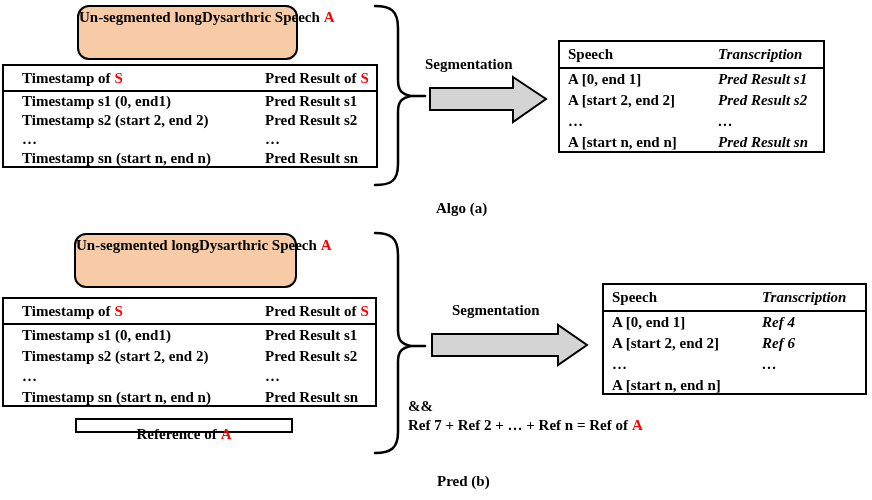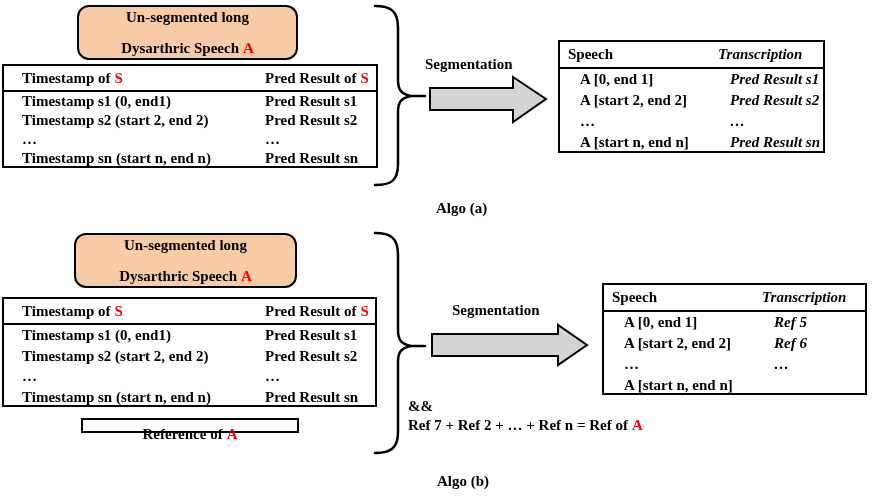--- a/index.html
+++ b/index.html
@@ -15,22 +15,22 @@
   }
   .abs { position: absolute; }
 
   
   .srcbox {
     box-sizing: border-box;
     background: var(--box-fill, #F6CBA6);
     border: 2.5px solid #000;
     border-radius: 12px;
     display: flex;
-    flex-direction: column;
-    justify-content: space-between;
+    flex-direction: row;
+    justify-content: flex-start;
     text-align: center;
     font-size: 15px;
     line-height: 20px;
     white-space: nowrap;
   }
 
   
   .dtable {
     box-sizing: border-box;
     border: 2px solid #000;
@@ -45,21 +45,21 @@
 
   
   .predtable .thead { line-height: 24px; height: 24px; }
   .predtable .trow  { line-height: 19px; height: 19px; align-items: center; }
   .predtable .c1 { width: 243px; padding-left: 18px; flex: none; }
   .predtable .c2 { flex: 1; }
   .predtable-b .trow { line-height: 20.5px; height: 20.5px; }
 
   
   .outtable .thead { line-height: 25px; height: 25px; align-items: flex-end; }
-  .outtable .trow  { line-height: 21px; height: 21px; margin-left: 12px; }
+  .outtable .trow  { line-height: 21px; height: 21px; }
   .outtable .c1 { width: 150px; padding-left: 8px; flex: none; }
   .outtable .c2 { flex: 1; font-style: italic; }
 
   .refbox {
     box-sizing: border-box;
     border: 2px solid #000;
     background: #fff;
     text-align: center;
     font-size: 15px;
     line-height: 28px;
@@ -165,55 +165,55 @@
     <div class="trow">
       <div class="cell c1">…</div>
       <div class="cell c2">…</div>
     </div>
     <div class="trow">
       <div class="cell c1">Timestamp sn (start n, end n)</div>
       <div class="cell c2">Pred Result sn</div>
     </div>
   </div>
 
-  <div class="abs refbox" style="left:81px; top:418px; width:218px; height:15px;">
+  <div class="abs refbox" style="left:75px; top:418px; width:218px; height:15px;">
     <span>Reference of</span><span class="red accent-gap">A</span>
   </div>
 
   <svg class="abs" style="left:368px; top:228px;" width="60" height="226" viewBox="0 0 60 226">
     <path class="brace-path" d="M 7 5 C 23 5 30 10 30 27 L 30 102 C 30 113 34 116 43 118 C 34 120 30 123 30 134 L 30 204 C 30 220 23 225 7 225 M 43 118 L 57 118"></path>
   </svg>
 
   <div class="abs seg-label" style="left:452px; top:302px;">Segmentation</div>
   <svg class="abs" style="left:431px; top:324px;" width="160" height="44" viewBox="0 0 160 44">
     <polygon class="arrow-poly" points="1,10 127,10 127,1 156,21 127,41 127,32 1,32"></polygon>
   </svg>
 
   <div class="abs dtable outtable" style="left:602px; top:283px; width:265px; height:112px;">
     <div class="thead">
       <div class="cell c1">Speech</div>
       <div class="cell c2">Transcription</div>
     </div>
     <div class="trow">
       <div class="cell c1">A [0, end 1]</div>
-      <div class="cell c2">Ref 5</div>
+      <div class="cell c2">Ref 4</div>
     </div>
     <div class="trow">
       <div class="cell c1">A [start 2, end 2]</div>
       <div class="cell c2">Ref 6</div>
     </div>
     <div class="trow">
       <div class="cell c1">…</div>
       <div class="cell c2">…</div>
     </div>
     <div class="trow">
       <div class="cell c1">A [start n, end n]</div>
     </div>
   </div>
 
   <div class="abs eqs" style="left:408px; top:397px;">
     <div>&amp;&amp;</div>
     <div><span>Ref 7 + Ref 2 + … + Ref n = Ref of</span><span class="red accent-gap">A</span></div>
   </div>
 
-  <div class="abs caption" style="left:437px; top:473px;">Algo (b)</div>
+  <div class="abs caption" style="left:437px; top:473px;">Pred (b)</div>
 
 </div>
 
 </body></html>

